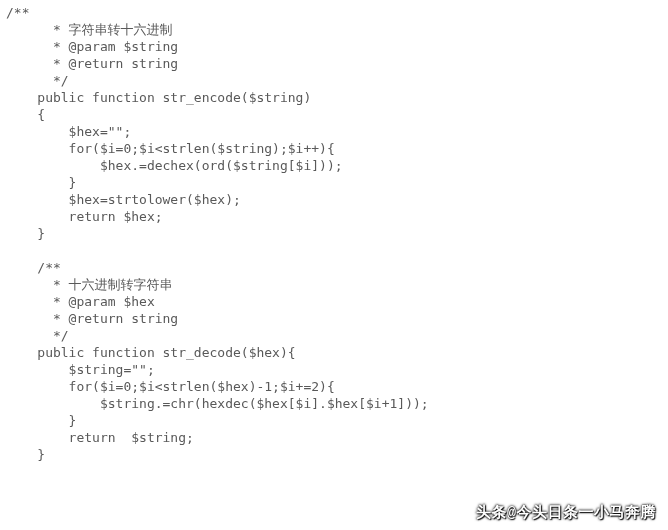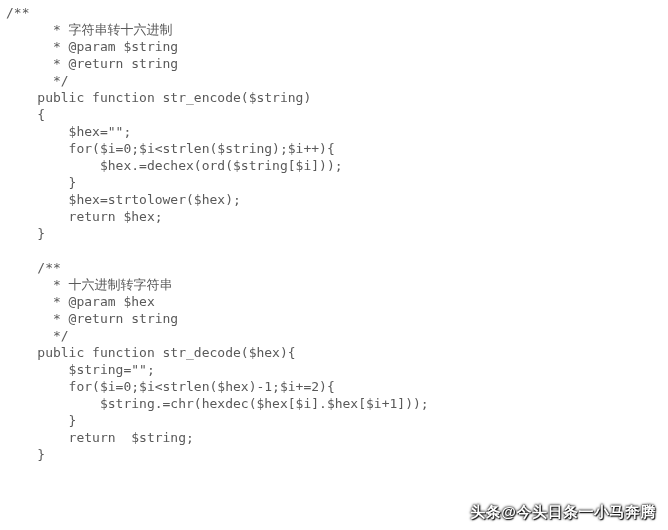--- a/index.html
+++ b/index.html
@@ -17,21 +17,21 @@
     font-family: Menlo, Consolas, "DejaVu Sans Mono", monospace;
     font-size: 13px;
     line-height: 17px;
     color: #595959;
     white-space: pre;
   }
   .watermark {
     position: absolute;
     right: 12px;
     bottom: 8px;
-    font-family: Liberation Sans, sans-serif;
+    font-family: Liberation Mono, monospace;
     font-size: 15px;
     font-weight: 600;
     color: #ffffff;
     text-shadow: 0 0 3px rgba(0,0,0,0.95), 0 0 2px rgba(0,0,0,0.95), 1px 1px 1px rgba(0,0,0,0.85);
     letter-spacing: 0.5px;
   }
 </style>
 </head>
 <body>
 

